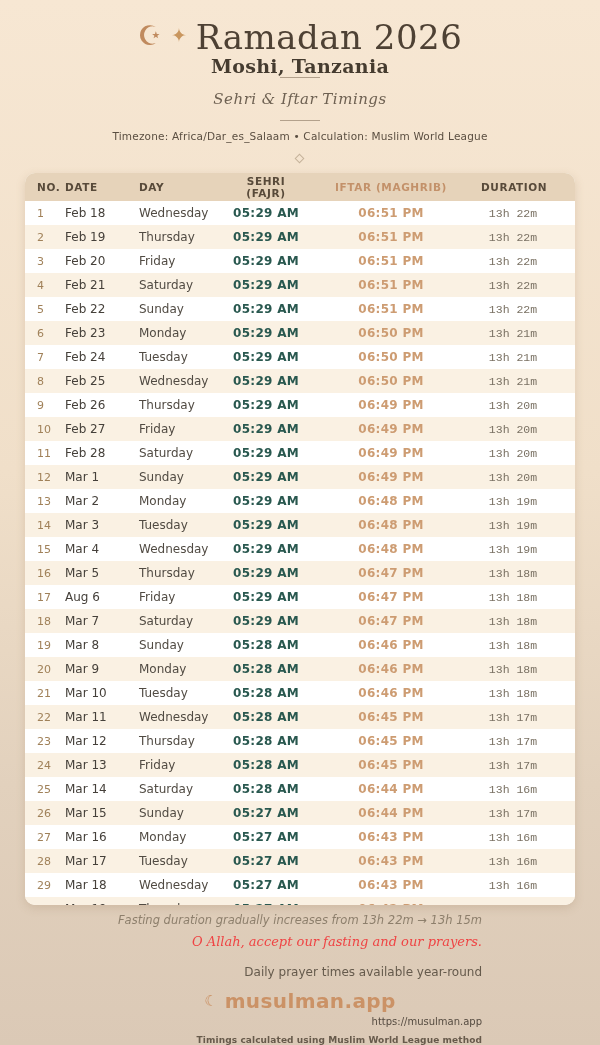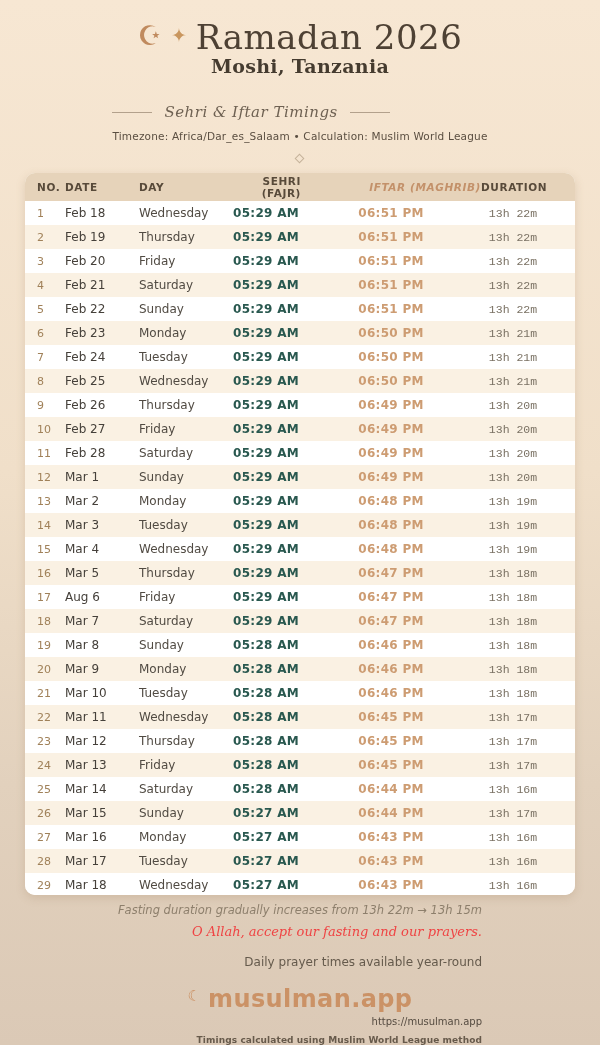--- a/index.html
+++ b/index.html
@@ -12,61 +12,61 @@
   }
   .page { width: 600px; height: 1045px; display: flex; flex-direction: column; align-items: center; }
 
   
   .hdr { text-align: center; padding-top: 20px; }
   .title-row { display: flex; align-items: center; justify-content: center; gap: 9px; line-height: 1; }
   .crescent { font-size: 27px; color: #c08a5e; transform: translateY(-2px); }
   .sparkle { font-size: 19px; color: #c9965e; transform: translateY(-2px); }
   .title { font-family: "DejaVu Serif", "Liberation Serif", serif; font-size: 34px; font-weight: 400; color: #4e4134; letter-spacing: 0.5px; }
   .subtitle { font-family: "DejaVu Serif", "Liberation Serif", serif; font-size: 19px; font-weight: 700; color: #453b2f; margin-top: 1px; letter-spacing: 0.3px; }
-  .section-row { display: flex; align-items: center; gap: 12px; margin-top: 26px; }
+  .section-row { display: flex; align-items: center; justify-content: center; gap: 12px; margin-top: 0; flex-direction: column; }
   .hline { width: 40px; height: 1px; background: #b3a18c; }
   .section-title { font-family: "DejaVu Serif", "Liberation Serif", serif; font-style: italic; font-size: 15px; color: #6e6152; letter-spacing: 0.5px; }
   .meta { margin-top: 9px; font-size: 10.5px; color: #5a4e41; letter-spacing: 0.2px; }
   .diamond-wrap { margin-top: 13px; display: flex; justify-content: center; }
   .diamond { width: 7px; height: 7px; border: 1px solid #c5b29a; transform: rotate(45deg); }
 
   
   .card {
     width: 550px; margin-top: 11px;
     background: #fffdf8; border-radius: 10px; overflow: hidden;
     box-shadow: 0 3px 10px rgba(150, 118, 82, 0.22);
   }
   .grid-row { display: grid; grid-template-columns: 38px 74px 94px 70px 180px 94px; align-items: center; }
   .thead { background: #e6d3ba; height: 28px; }
   .th { font-size: 10.5px; font-weight: 700; color: #584a3a; letter-spacing: 0.6px; }
   .th.c-no { padding-left: 12px; }
   .th.c-date, .th.c-day { padding-left: 2px; }
-  .th.c-sehri, .th.c-iftar, .th.c-dur { text-align: right; }
-  .th.c-iftar { color: #c3916a; font-style: italic; }
+  .th.c-sehri, .th.c-iftar, .th.c-dur { text-align: center; }
+  .th.c-iftar { color: #c3916a; }
   .th.c-dur { padding-right: 30px; }
 
   .row { height: 24px; }
   .row.odd { background: #ffffff; }
   .row.even { background: #faf1e3; }
   .td { font-size: 12px; }
   .td.c-no { padding-left: 12px; font-size: 11px; color: #a08159; }
   .td.c-date { padding-left: 2px; color: #45403a; }
   .td.c-day { padding-left: 2px; color: #514b43; }
   .td.c-sehri { text-align: center; font-weight: 700; color: #29584f; letter-spacing: 0.3px; }
   .td.c-iftar { text-align: center; font-weight: 700; color: #cd9c72; letter-spacing: 0.3px; }
   .td.c-dur { text-align: center; font-size: 11.5px; color: #7a7163; padding-right: 30px; font-family: Liberation Mono, monospace; }
 
   
   .ftr { text-align: right; margin-top: 8px; }
   .note { font-style: italic; font-size: 11.5px; color: #8d7f6c; }
   .dua { font-family: "DejaVu Serif", "Liberation Serif", serif; font-style: italic; font-size: 13px; color: #ef4444; margin-top: 7px; }
   .avail { font-size: 12px; color: #655a4c; margin-top: 16px; }
   .brand-row { display: flex; align-items: center; justify-content: center; gap: 7px; margin-top: 10px; }
   .brand-icon { font-size: 15px; color: #cb9266; }
-  .brand { font-size: 24px; font-weight: 700; color: #cb9266; letter-spacing: 0.4px; margin-top: 6px; }
+  .brand { font-size: 20px; font-weight: 700; color: #cb9266; letter-spacing: 0.4px; }
   .url { font-size: 10px; color: #554b40; margin-top: 3px; }
   .method { font-size: 9px; font-weight: 700; color: #675a4b; margin-top: 8px; letter-spacing: 0.1px; }
 </style>
 </head>
 <body>
 
 <div class="page">
 
   <div class="hdr">
     <div class="title-row">

